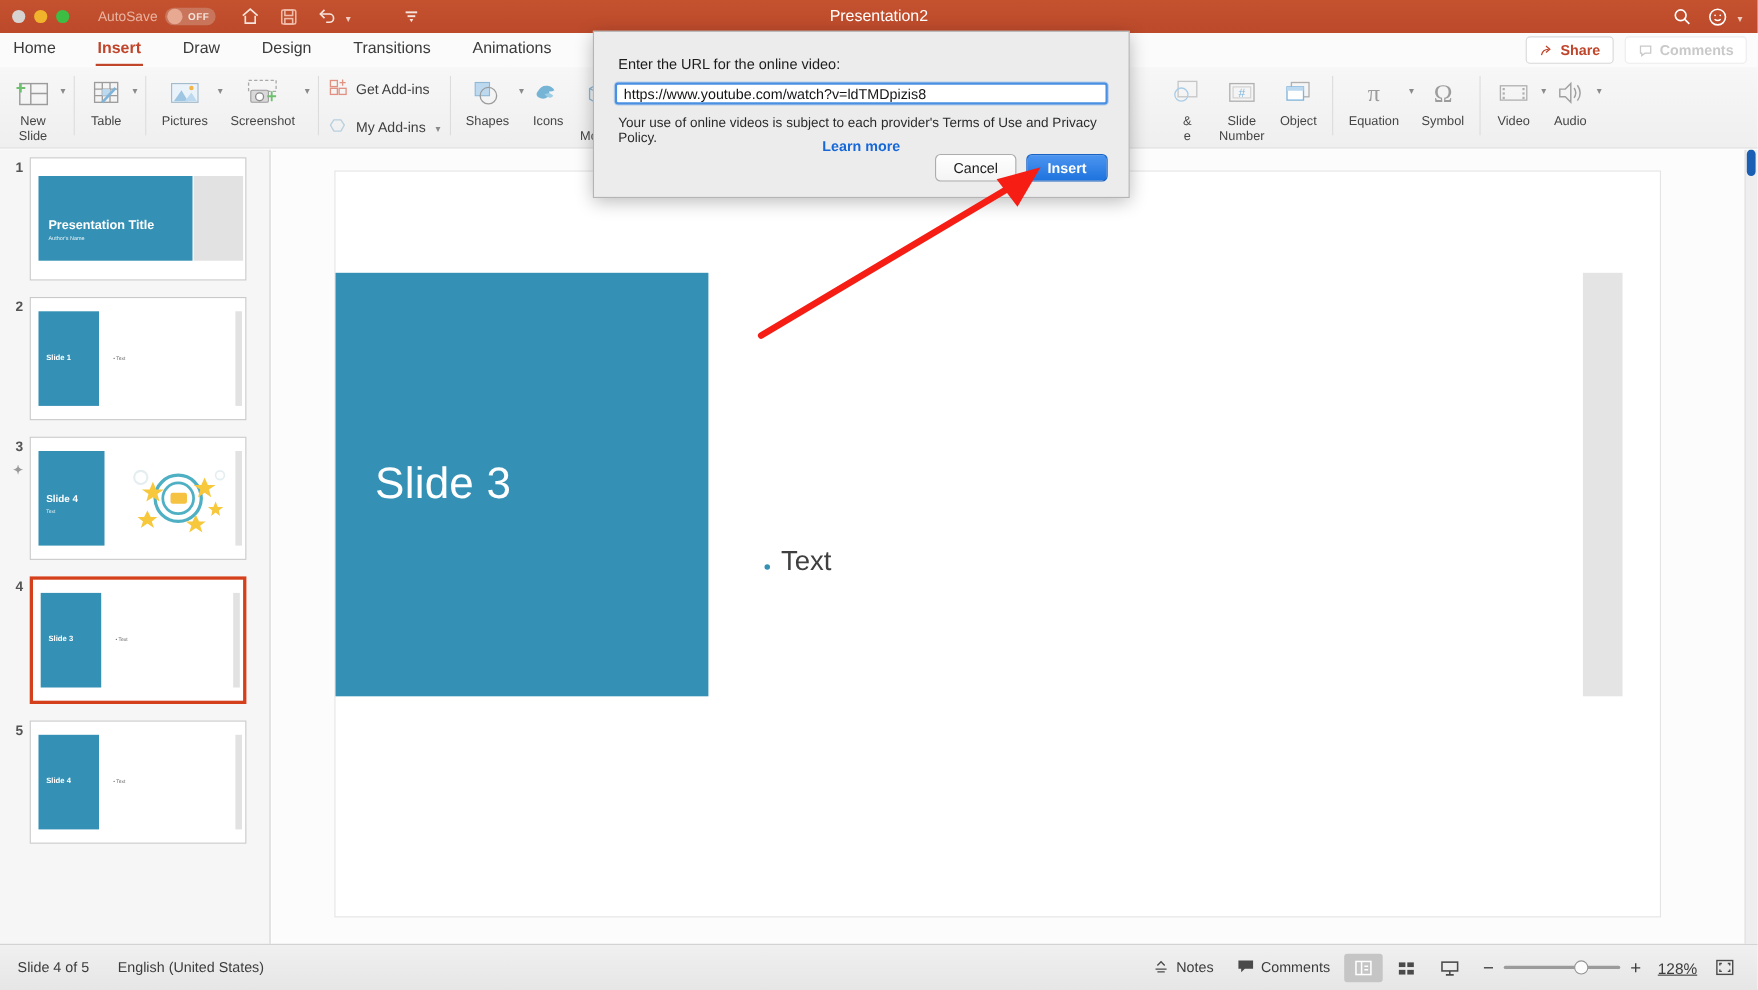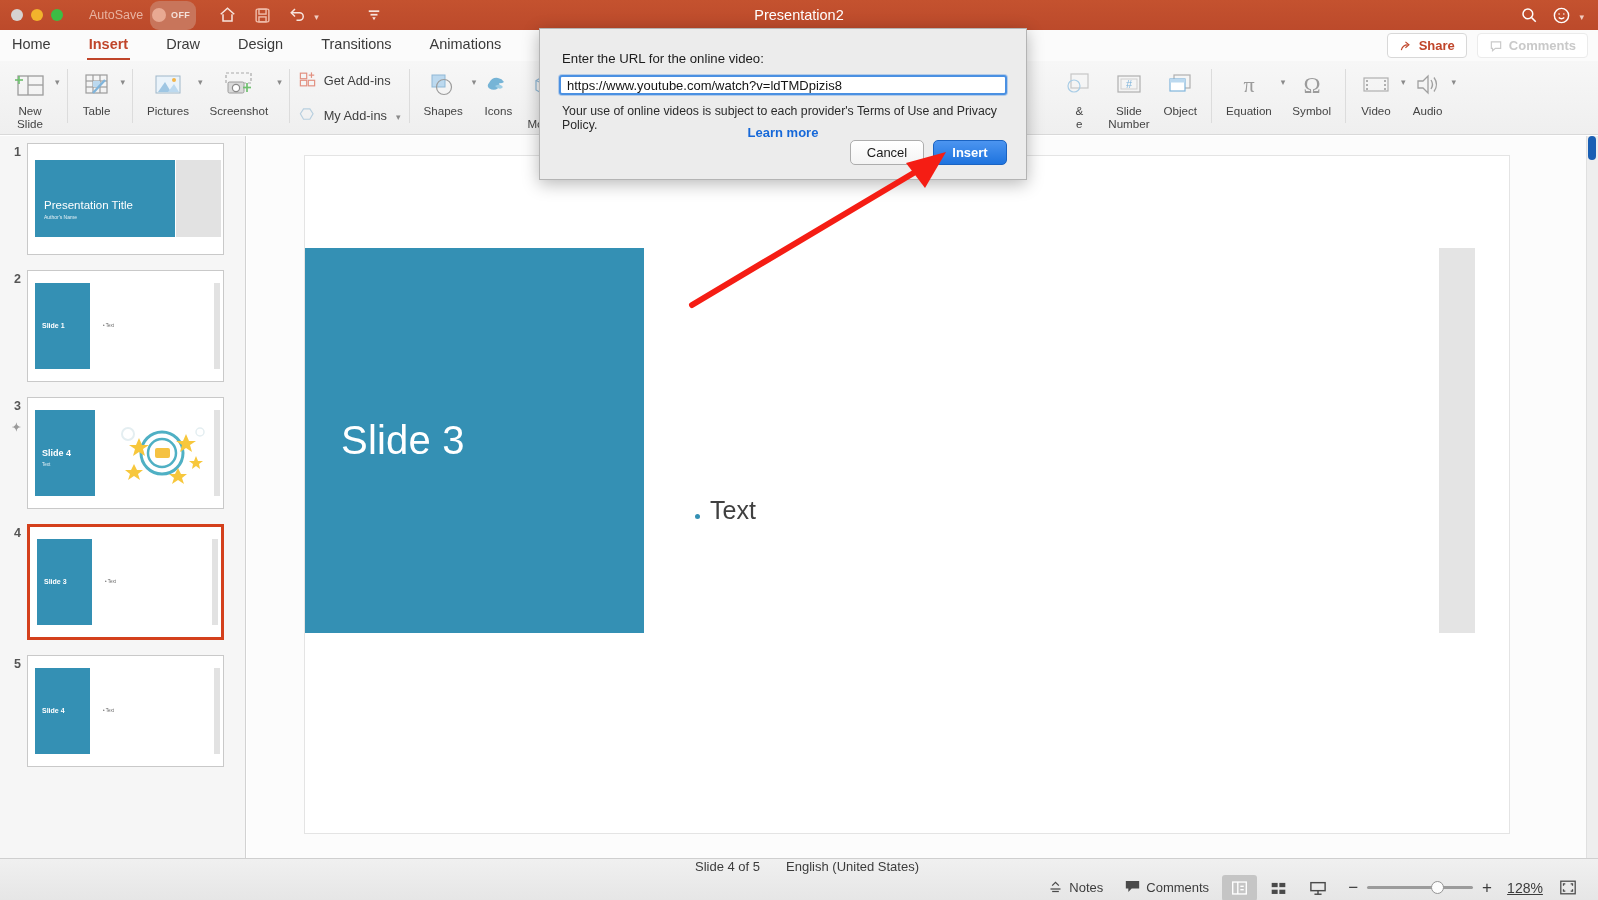--- a/index.html
+++ b/index.html
@@ -20,21 +20,21 @@
   }
   .traffic { display: flex; gap: 8px; margin-left: 11px; }
   .tl { width: 12px; height: 12px; border-radius: 50%; }
   .tl.red { background: #d6d3d1; }
   .tl.yellow { background: #f2b32c; }
   .tl.green { background: #3dbd44; }
 
   .autosave-wrap { display: flex; align-items: center; margin-left: 26px; gap: 7px; }
   .autosave-label { color: #e8b3a1; font-size: 12.5px; }
   .autosave-toggle {
-    width: 46px; height: 29px; border-radius: 9px;
+    width: 46px; height: 16px; border-radius: 9px;
     background: #c8755b; display: flex; align-items: center; position: relative;
   }
   .autosave-knob {
     width: 14px; height: 14px; border-radius: 50%;
     background: #e8a992; margin-left: 2px;
   }
   .autosave-off {
     color: #f4e2da; font-size: 9px; font-weight: bold; letter-spacing: .4px;
     position: absolute; right: 6px;
   }
@@ -148,21 +148,21 @@
   .vscroll-thumb {
     position: absolute; right: 2px; top: 0px; width: 8px; height: 24px;
     background: #1a5fb4; border-radius: 4px;
   }
 
   
   .statusbar {
     position: absolute; left: 0; bottom: 0; width: 1598px; height: 42px;
     background: linear-gradient(#f0f0f0, #e6e6e6);
     border-top: 1px solid #cfcfcf;
-    display: flex; align-items: center; flex-direction: column;
+    display: flex; align-items: center;
   }
   .status-left { display: flex; align-items: center; gap: 26px; margin-left: 16px; font-size: 13px; color: #3c3c3c; }
   .status-right { margin-left: auto; display: flex; align-items: center; gap: 4px; margin-right: 12px; }
   .sbtn {
     display: flex; align-items: center; gap: 6px; font-size: 13px; color: #3c3c3c;
     padding: 5px 9px; border-radius: 3px;
   }
   .viewbtn { padding: 5px 9px; border-radius: 3px; display: flex; align-items: center; }
   .viewbtn.active { background: #c5c5c5; }
   .zoomslider { display: flex; align-items: center; gap: 9px; margin: 0 8px; }
@@ -546,21 +546,21 @@
   </div>
 
   <div class="slidepanel">
 
     <div class="thumbrow">
       <div class="thumbnum">1</div>
       <div class="thumbframe">
         <div class="thumbinner" style="height:110px">
           <div style="position:absolute;left:7px;top:16px;width:140px;height:77px;background:#3490b4"></div>
           <div style="position:absolute;left:148px;top:16px;width:45px;height:77px;background:#e2e2e2"></div>
-          <div style="position:absolute;left:16px;top:55px;color:#fff;font-size:11.5px;font-weight:normal">Presentation Title</div>
+          <div style="position:absolute;left:16px;top:55px;color:#fff;font-size:11.5px;font-weight:bold">Presentation Title</div>
           <div style="position:absolute;left:16px;top:70px;color:#e7f2f7;font-size:5px">Author's Name</div>
         </div>
       </div>
     </div>
 
     <div class="thumbrow">
       <div class="thumbnum">2</div>
       <div class="thumbframe">
         <div class="thumbinner" style="height:110px">
           <div style="position:absolute;left:7px;top:12px;width:55px;height:86px;background:#3490b4"></div>

